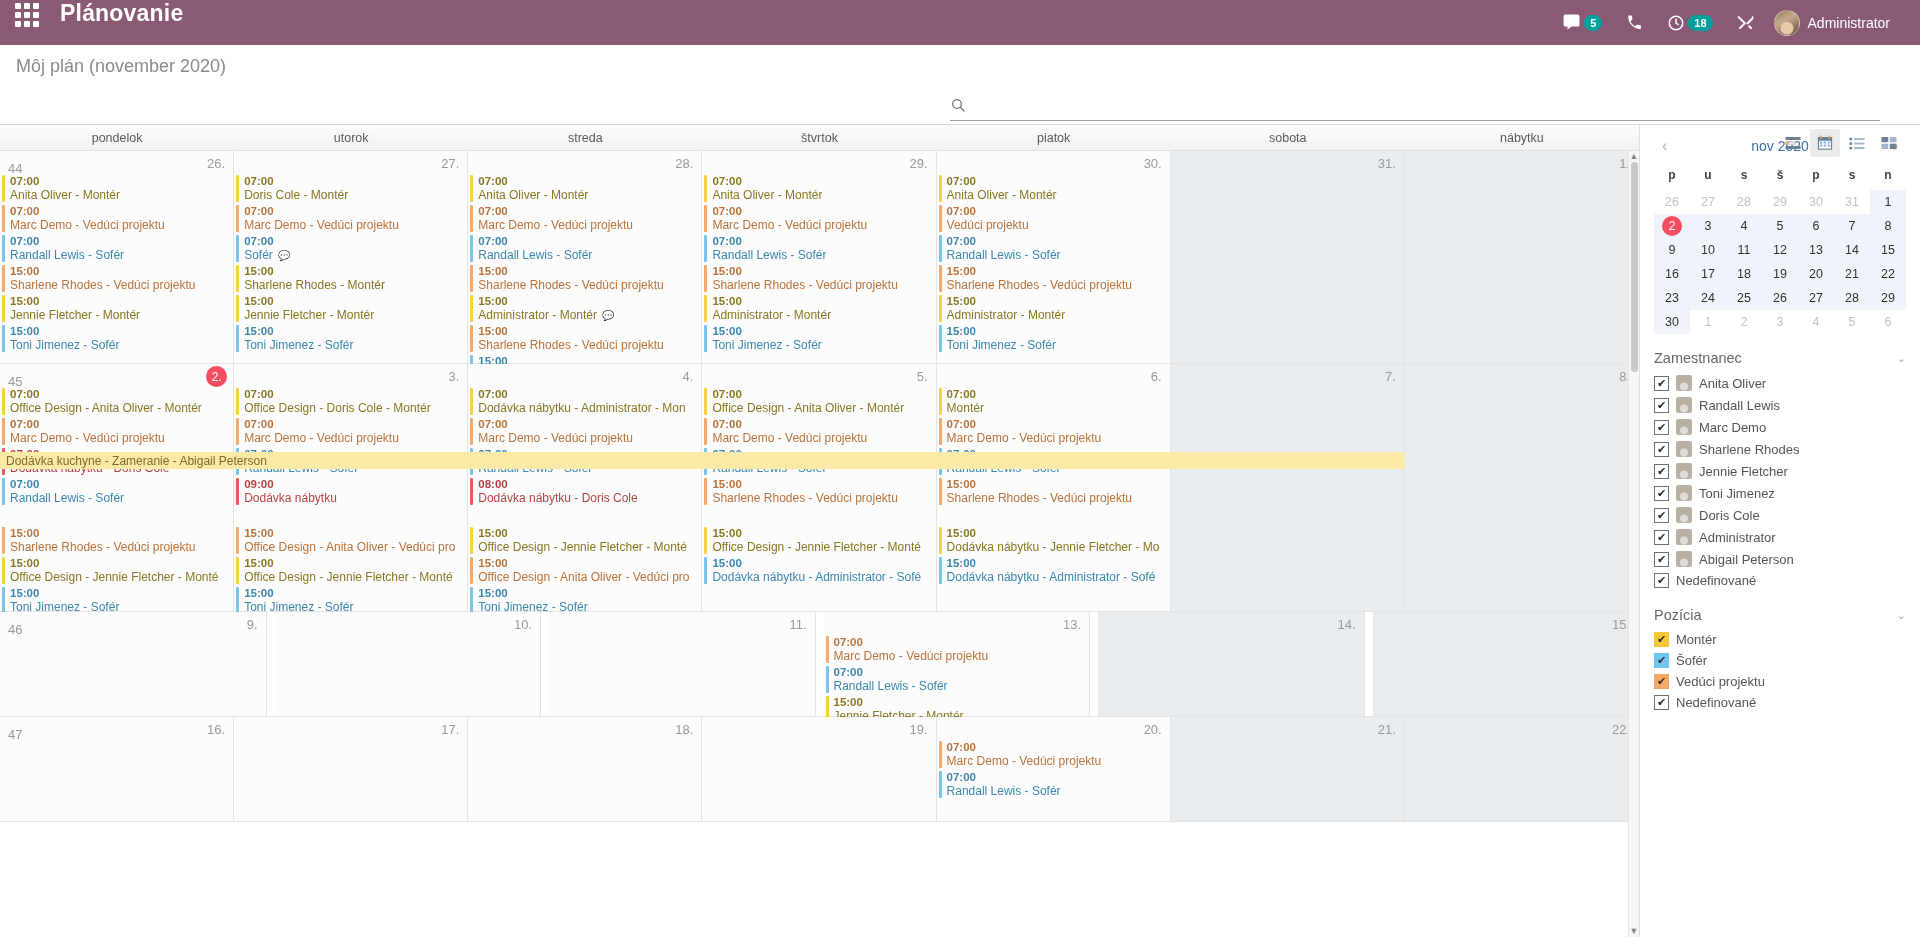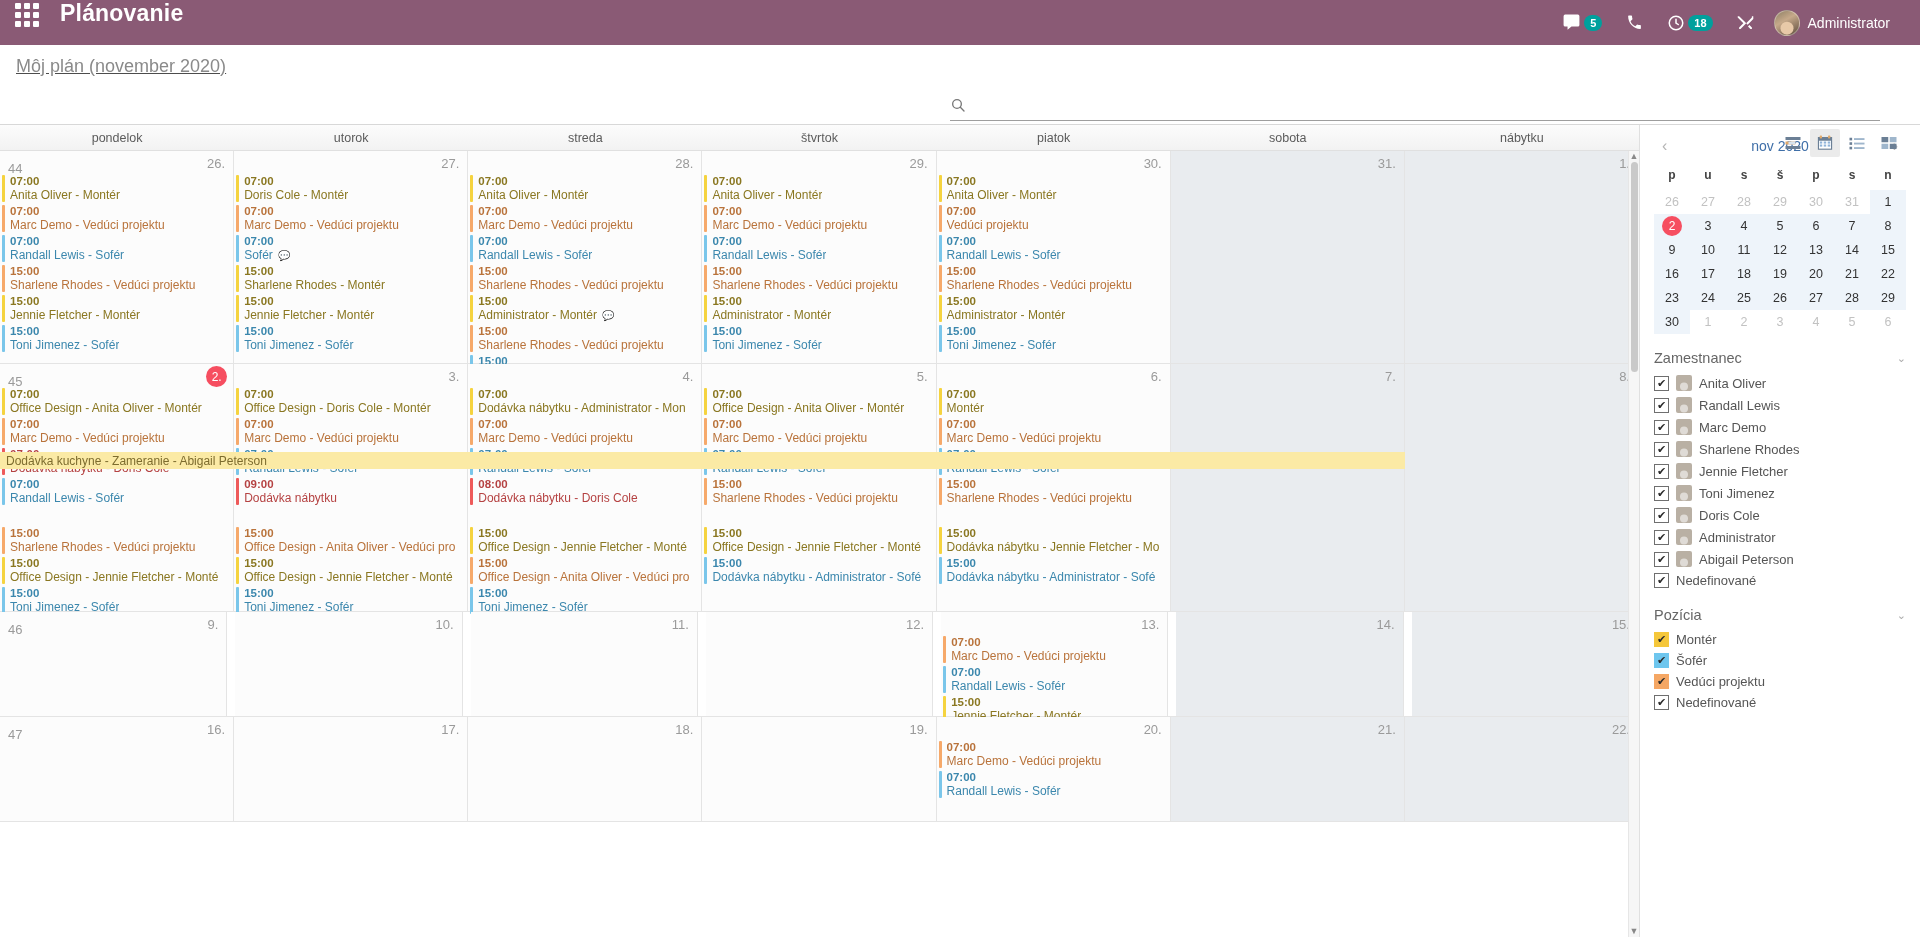--- a/index.html
+++ b/index.html
@@ -96,21 +96,21 @@
   .username { font-size:14px; }
 
   
   .cp {
     border-bottom: 1px solid #d8d8d8;
     background: #fff;
     padding: 0 16px;
     position: relative;
     height: 80px;
   }
-  .cp-row1 { display:flex; align-items:flex-start; padding-top: 11px; text-decoration: underline; }
+  .cp-row1 { display:flex; align-items:flex-start; padding-top: 11px; }
   .breadcrumb {
     font-size: 18px;
     color: #8a8a8a;
     white-space: nowrap;
   }
   .searchbar {
     position:absolute;
     left: 950px;
     top: 52px;
     width: 930px;
@@ -1056,25 +1056,20 @@
             </div>
           </div>
           <div class="daycell">
             <div class="day-head">
               <span>10.</span>
             </div>
           </div>
           <div class="daycell">
             <div class="day-head">
               <span>11.</span>
-            </div>
-          </div>
-          <div class="daycell">
-            <div class="day-head">
-              <span>12.</span>
             </div>
           </div>
           <div class="daycell">
             <div class="day-head">
               <span>13.</span>
             </div>
             <div class="ev orange">
               <div class="bar"></div>
               <div class="txt">
                 <span class="t">07:00</span>

